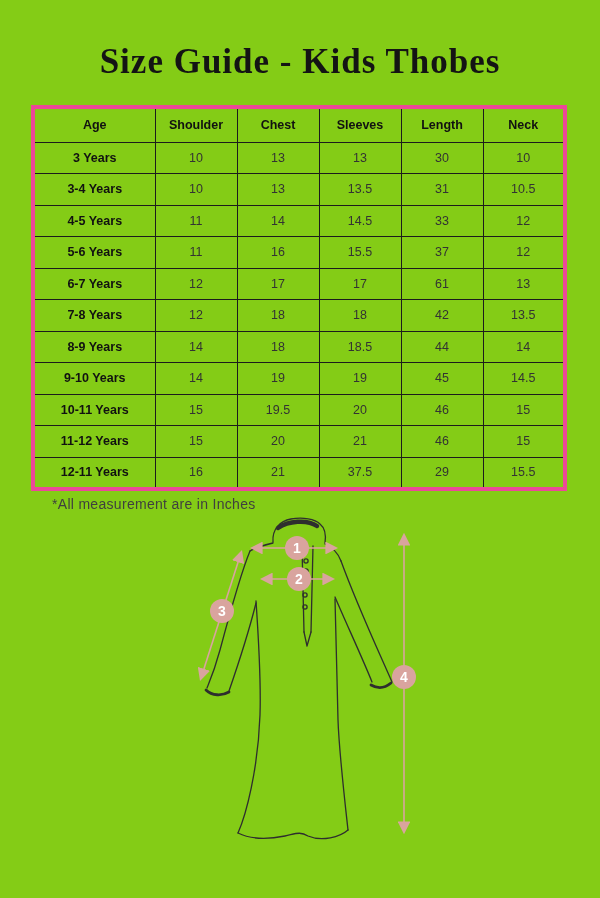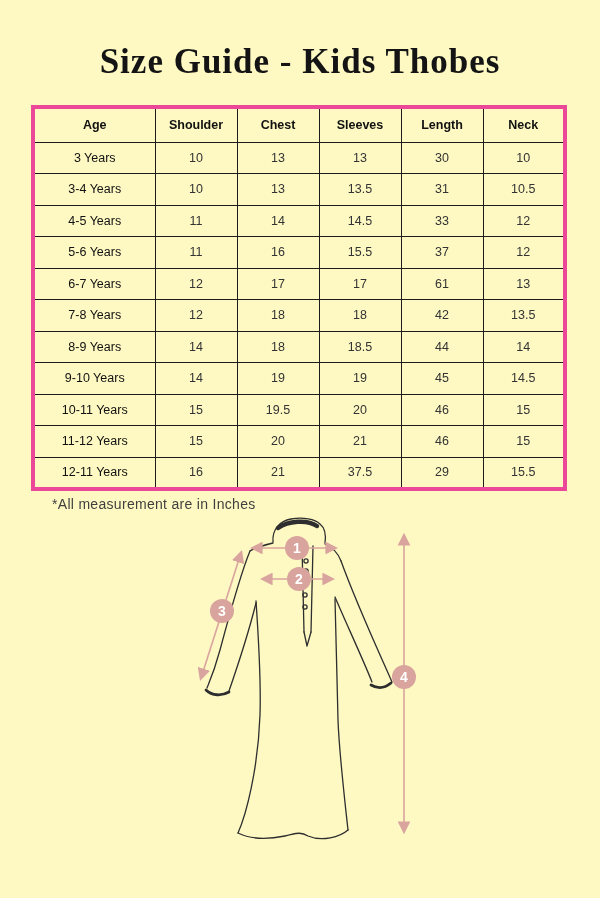--- a/index.html
+++ b/index.html
@@ -2,21 +2,21 @@
 <html style="--accent: #d9a49e; --outline: #2e2e2e;"><head>
 <meta charset="utf-8">
 <style>
   :root { --accent: #d9a49e; --outline: #2e2e2e; --ink: #141414; }
   * { margin: 0; padding: 0; box-sizing: border-box; }
   html, body { background: #ffffff; }
   .page {
     position: relative;
     width: 600px;
     height: 898px;
-    background: #fef9c3;
+    background: #84cc16;
     overflow: hidden;
     font-family: "Liberation Sans", sans-serif;
   }
   .title {
     position: absolute;
     top: 42px;
     left: 0;
     width: 600px;
     text-align: center;
     font-family: "Liberation Serif", serif;
@@ -44,21 +44,21 @@
   .size-table thead th {
     height: 35px;
     font-weight: bold;
     color: #111;
     border-width: 2px 1.5px 1.5px 1.5px;
   }
   .size-table { border: 4px solid #ec4899; }
   .size-table col.age-col { width: 122px; }
   .size-table col.num-col { width: 82px; }
   .size-table td { color: #333; font-weight: 400; }
-  .size-table td.age { font-weight: normal; color: #111; margin-left: 43px; }
+  .size-table td.age { font-weight: bold; color: #111; margin-left: 43px; }
   .note {
     position: absolute;
     left: 52px;
     top: 496px;
     font-size: 14px;
     font-weight: 500;
     letter-spacing: 0.3px;
     color: #3f3f3f;
   }
   .diagram {

